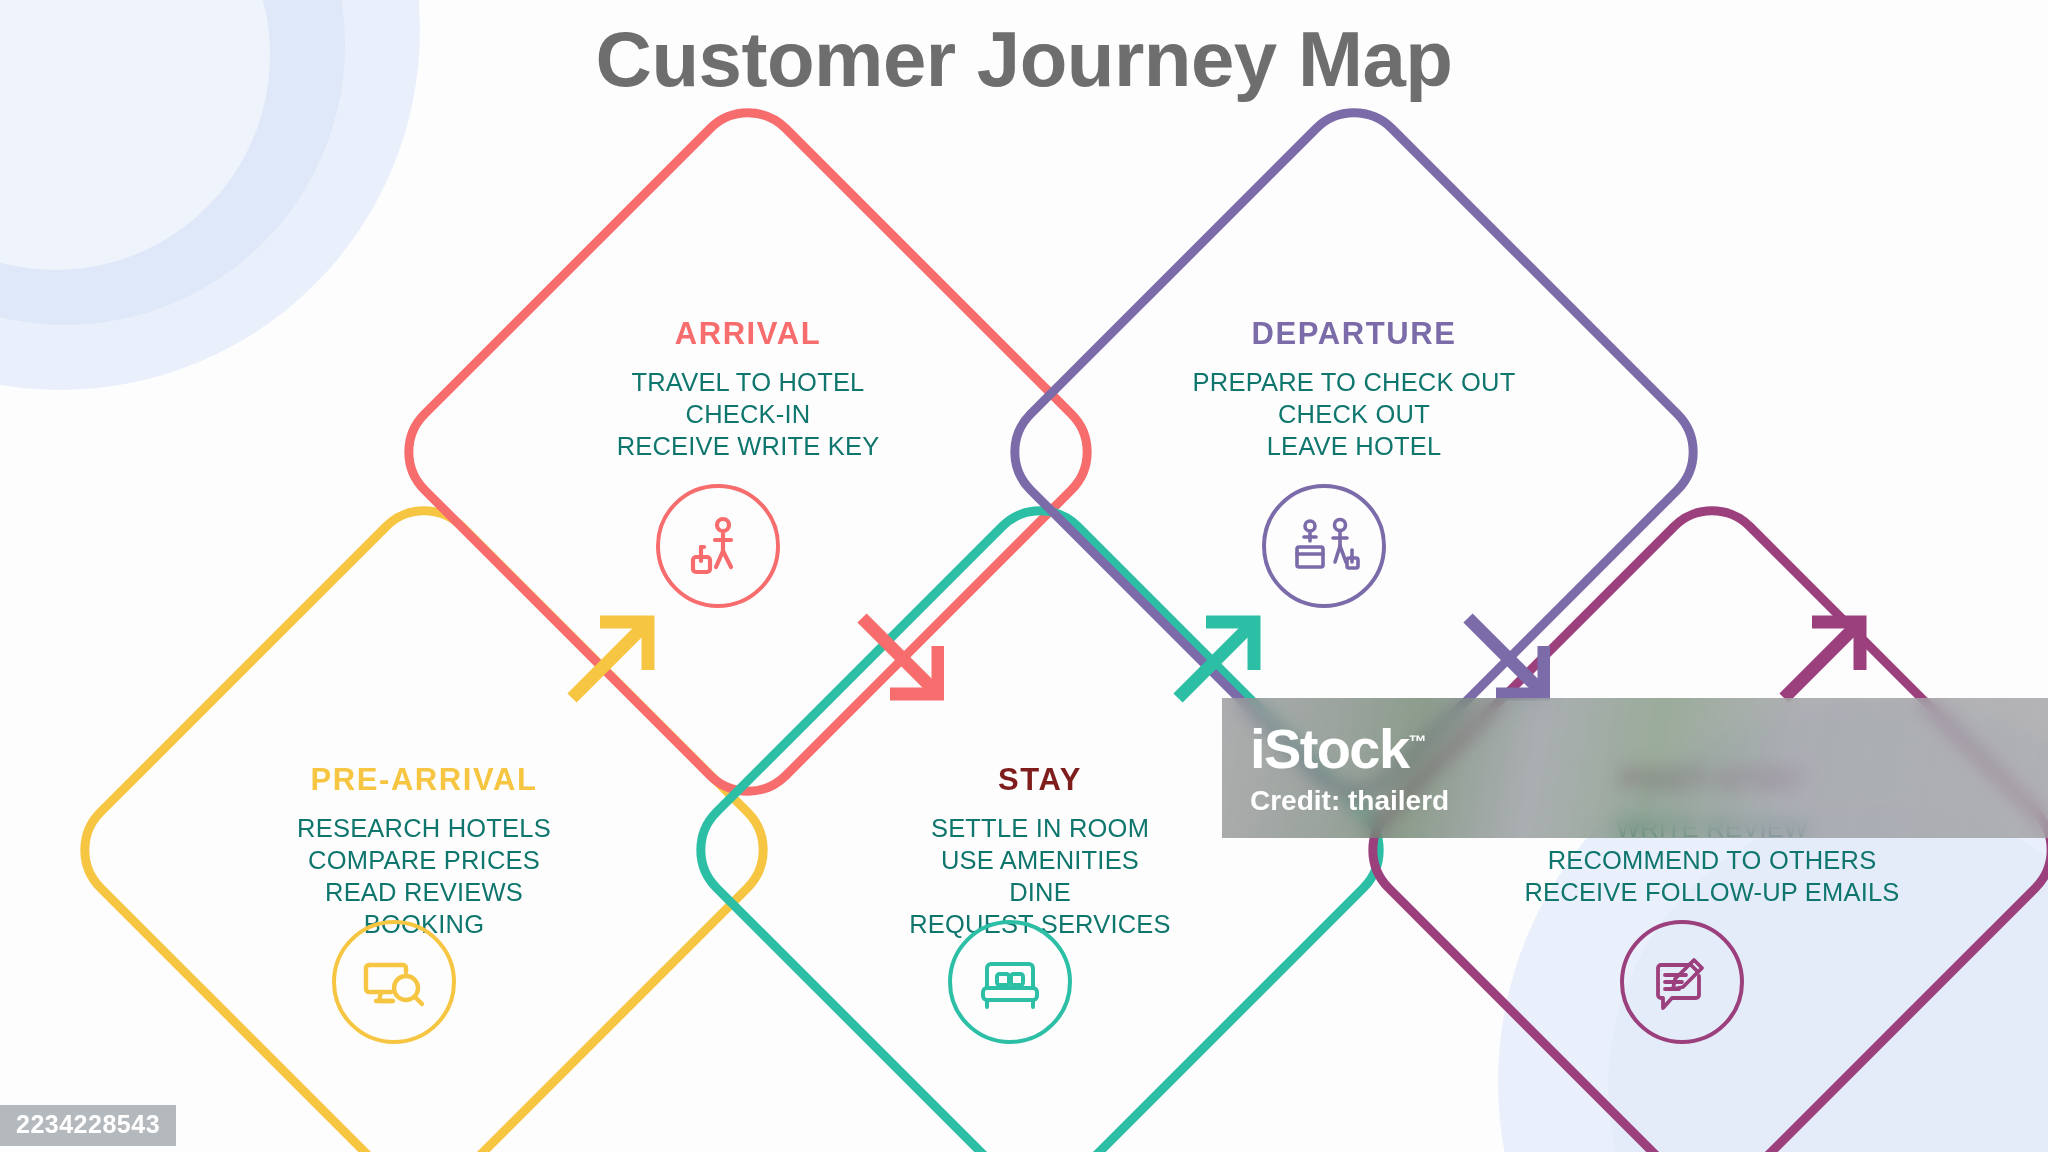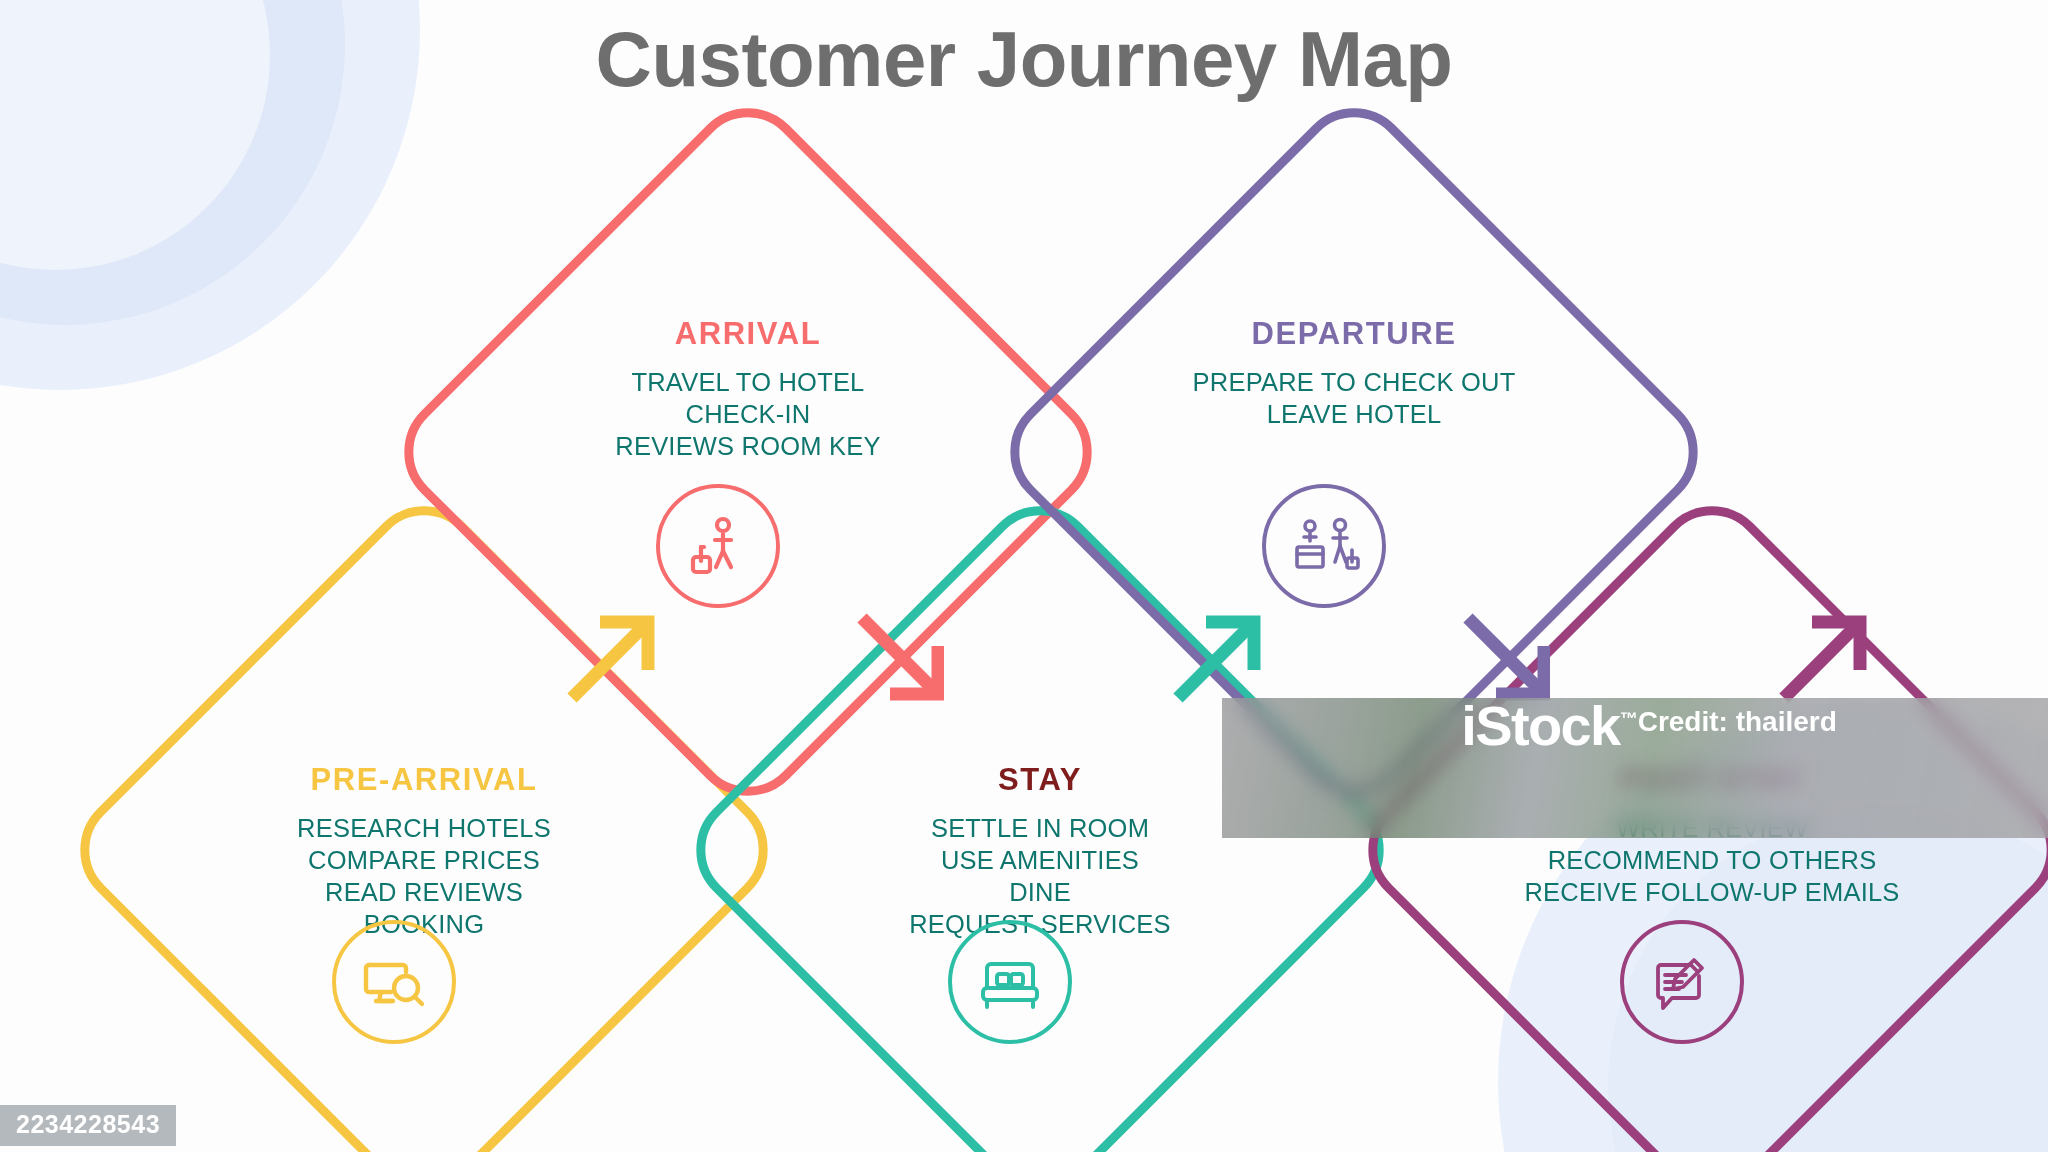--- a/index.html
+++ b/index.html
@@ -75,21 +75,21 @@
 
   
   #watermark{
     position:absolute;left:1222px;top:698px;width:826px;height:140px;z-index:30;
     background:linear-gradient(100deg,
        rgba(150,150,152,.78) 0%, rgba(120,132,124,.74) 14%,
        rgba(96,118,96,.72) 24%, rgba(140,146,150,.74) 38%,
        rgba(112,136,112,.70) 52%, rgba(150,152,156,.76) 68%,
        rgba(158,158,160,.78) 100%);
     backdrop-filter:blur(9px);
-    display:flex;justify-content:center;
+    display:flex;flex-direction:column;justify-content:center;
     padding-left:28px;box-sizing:border-box;
   }
   #watermark .wm-logo{
     color:#fff;font-size:56px;font-weight:bold;letter-spacing:-1.6px;line-height:1;
     position:relative;display:inline-block;
   }
   #watermark .wm-tm{font-size:18px;vertical-align:super;letter-spacing:0;font-weight:bold;}
   #watermark .wm-credit{color:#fff;font-size:28px;font-weight:bold;margin-top:10px;line-height:1;}
 
   
@@ -179,21 +179,21 @@
     </div>
   </div>
 
   <div class="node" id="node-arrival">
     <div class="dshape" style="border-color:#F76C6C;"></div>
     <div class="node-body">
       <div class="nd-head" style="color:#F76C6C;">ARRIVAL</div>
       <div class="nd-list">
         <div>TRAVEL TO HOTEL</div>
         <div>CHECK-IN</div>
-        <div>REVIEWS ROOM KEY</div>
+        <div>RECEIVE WRITE KEY</div>
       </div>
     </div>
     <div class="nd-icon" style="border-color:#F76C6C;">
       <svg width="78" height="78" viewBox="0 0 78 78" fill="none" stroke="#F76C6C" stroke-width="4.2" stroke-linecap="round" stroke-linejoin="round">
         <circle cx="44" cy="18" r="6"></circle>
         <path d="M44 27 v17"></path>
         <path d="M36 33 h16"></path>
         <path d="M44 44 l-7 16"></path>
         <path d="M44 44 l8 16"></path>
         <path d="M22 40 v14"></path>
@@ -225,20 +225,21 @@
       </svg>
     </div>
   </div>
 
   <div class="node" id="node-departure">
     <div class="dshape" style="border-color:#7B6BA8;"></div>
     <div class="node-body">
       <div class="nd-head" style="color:#7B6BA8;">DEPARTURE</div>
       <div class="nd-list">
         <div>PREPARE TO CHECK OUT</div>
+        <div>CHECK OUT</div>
         <div>LEAVE HOTEL</div>
       </div>
     </div>
     <div class="nd-icon" style="border-color:#7B6BA8;">
       <svg width="80" height="80" viewBox="0 0 80 80" fill="none" stroke="#7B6BA8" stroke-width="3.6" stroke-linecap="round" stroke-linejoin="round">
         <circle cx="26" cy="20" r="5"></circle>
         <path d="M26 27 v8"></path>
         <path d="M20 31 h12"></path>
         <rect x="13" y="41" width="26" height="20" rx="2"></rect>
         <path d="M13 48 h26"></path>

